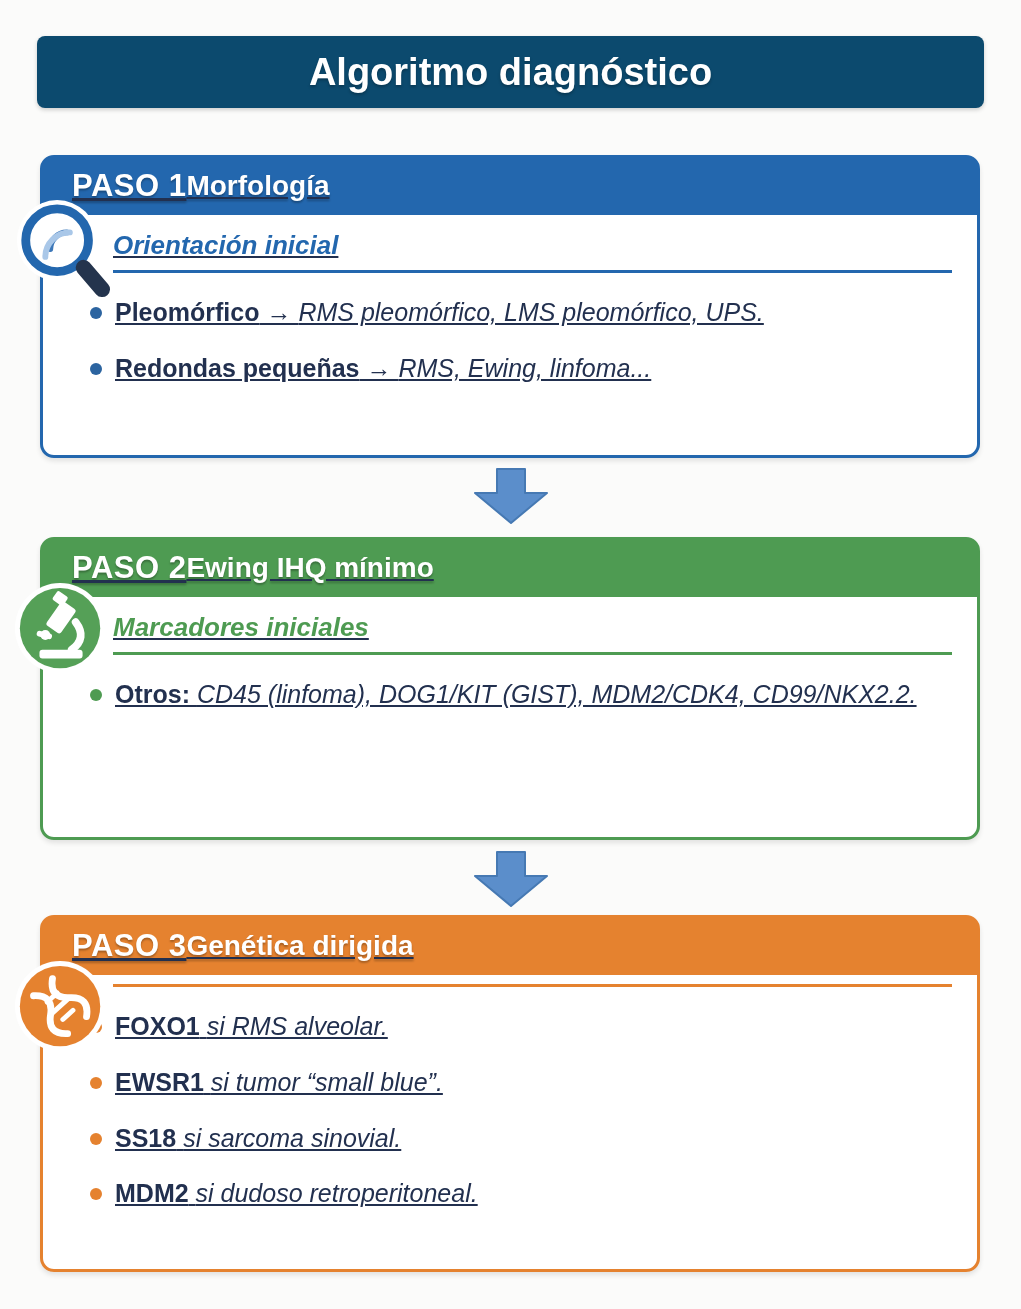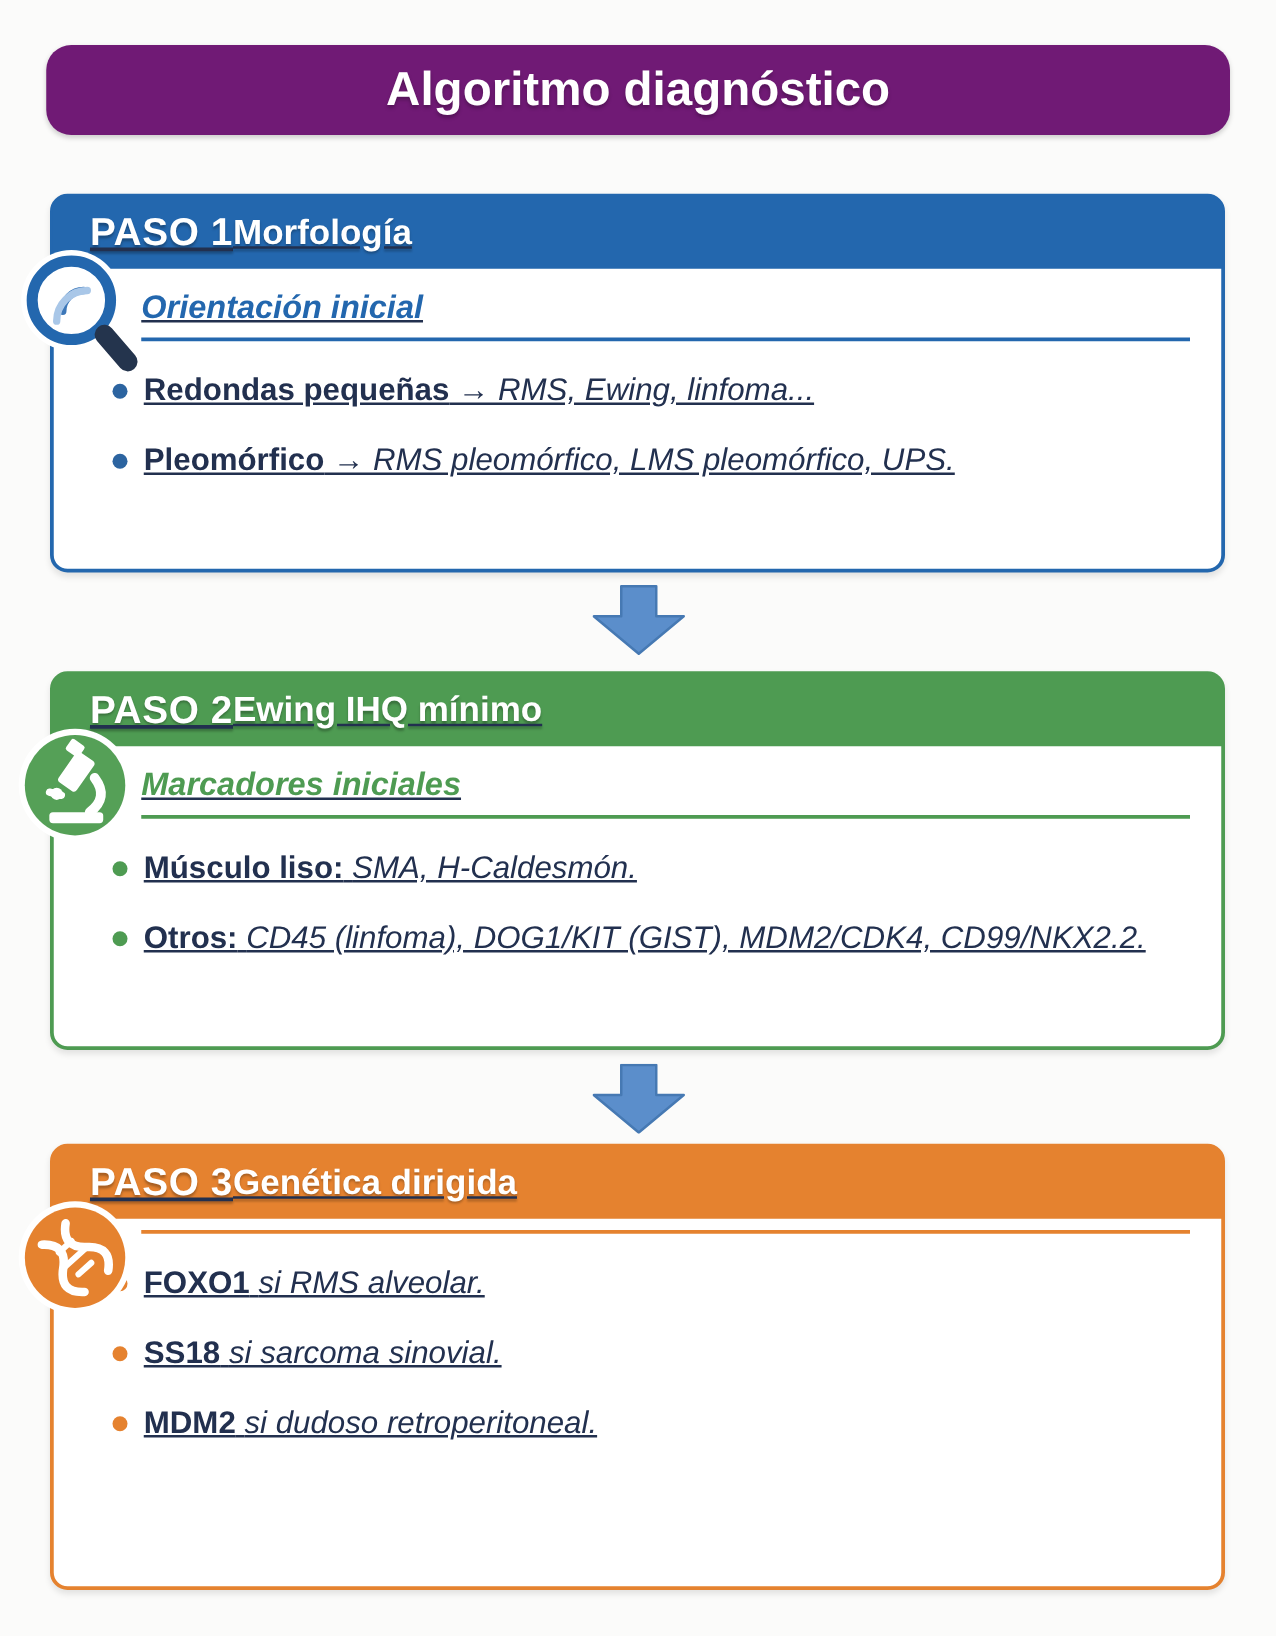--- a/index.html
+++ b/index.html
@@ -6,21 +6,21 @@
   body{
     width:1021px;height:1309px;
     background:#fbfbfa;
     font-family:"Liberation Sans", sans-serif;
     position:relative;
     overflow:hidden;
     color:#22304f;
   }
   .banner{
     position:absolute;left:37px;top:36px;width:947px;height:72px;
-    background:#701a75;border-radius:20px;
+    background:#0c4a6e;border-radius:8px;
     display:flex;align-items:center;justify-content:center;
     color:#ffffff;font-size:38px;font-weight:bold;
     text-shadow:0 2px 3px rgba(0,0,0,.25);
     box-shadow:0 2px 4px rgba(0,0,0,.18);
   }
   .step-box{
     position:absolute;left:40px;width:940px;
     background:#ffffff;
     border:3px solid var(--accent);
     border-radius:14px;
@@ -90,24 +90,24 @@
     </svg>
   </div>
   <div class="step-header">
     <span class="step-label">PASO 1</span>
     <span class="step-title">Morfología</span>
   </div>
   <div class="subtitle">Orientación inicial</div>
   <div class="rule"></div>
   <ul class="bullets">
     <li>
-      <span class="lead">Redondas pequeñas</span><span class="arrow-sep"> → </span><span class="plain"></span><span class="rest">RMS, Ewing, linfoma...</span>
+      <span class="lead">Pleomórfico</span><span class="arrow-sep"> → </span><span class="plain"></span><span class="rest">RMS pleomórfico, LMS pleomórfico, UPS.</span>
     </li>
     <li>
-      <span class="lead">Pleomórfico</span><span class="arrow-sep"> → </span><span class="plain"></span><span class="rest">RMS pleomórfico, LMS pleomórfico, UPS.</span>
+      <span class="lead">Redondas pequeñas</span><span class="arrow-sep"> → </span><span class="plain"></span><span class="rest">RMS, Ewing, linfoma...</span>
     </li>
   </ul>
 </section>
 
 <div class="flow-arrow" style="top:468px;">
   <svg viewBox="0 0 74 56" width="74" height="56">
     <polygon points="23,1 51,1 51,25 73,25 37,55 1,25 23,25" fill="#5b8ecb" stroke="#4679b3" stroke-width="2" stroke-linejoin="round"></polygon>
   </svg>
 </div>
 
@@ -126,23 +126,20 @@
       </g>
     </svg>
   </div>
   <div class="step-header">
     <span class="step-label">PASO 2</span>
     <span class="step-title">Ewing IHQ mínimo</span>
   </div>
   <div class="subtitle">Marcadores iniciales</div>
   <div class="rule"></div>
   <ul class="bullets">
-    <li>
-      <span class="lead">Músculo liso:</span><span class="arrow-sep"> </span><span class="rest">SMA, H-Caldesmón.</span>
-    </li>
     <li>
       <span class="lead">Otros:</span><span class="arrow-sep"> </span><span class="rest">CD45 (linfoma), DOG1/KIT (GIST), MDM2/CDK4, CD99/NKX2.2.</span>
     </li>
   </ul>
 </section>
 
 <div class="flow-arrow" style="top:851px;">
   <svg viewBox="0 0 74 56" width="74" height="56">
     <polygon points="23,1 51,1 51,25 73,25 37,55 1,25 23,25" fill="#5b8ecb" stroke="#4679b3" stroke-width="2" stroke-linejoin="round"></polygon>
   </svg>
@@ -165,19 +162,22 @@
   <div class="step-header">
     <span class="step-label">PASO 3</span>
     <span class="step-title">Genética dirigida</span>
   </div>
   <div class="rule"></div>
   <ul class="bullets">
     <li>
       <span class="lead">FOXO1</span><span class="arrow-sep"> </span><span class="rest">si RMS alveolar.</span>
     </li>
     <li>
+      <span class="lead">EWSR1</span><span class="arrow-sep"> </span><span class="rest">si tumor “small blue”.</span>
+    </li>
+    <li>
       <span class="lead">SS18</span><span class="arrow-sep"> </span><span class="rest">si sarcoma sinovial.</span>
     </li>
     <li>
       <span class="lead">MDM2</span><span class="arrow-sep"> </span><span class="rest">si dudoso retroperitoneal.</span>
     </li>
   </ul>
 </section>
 
 </body></html>

